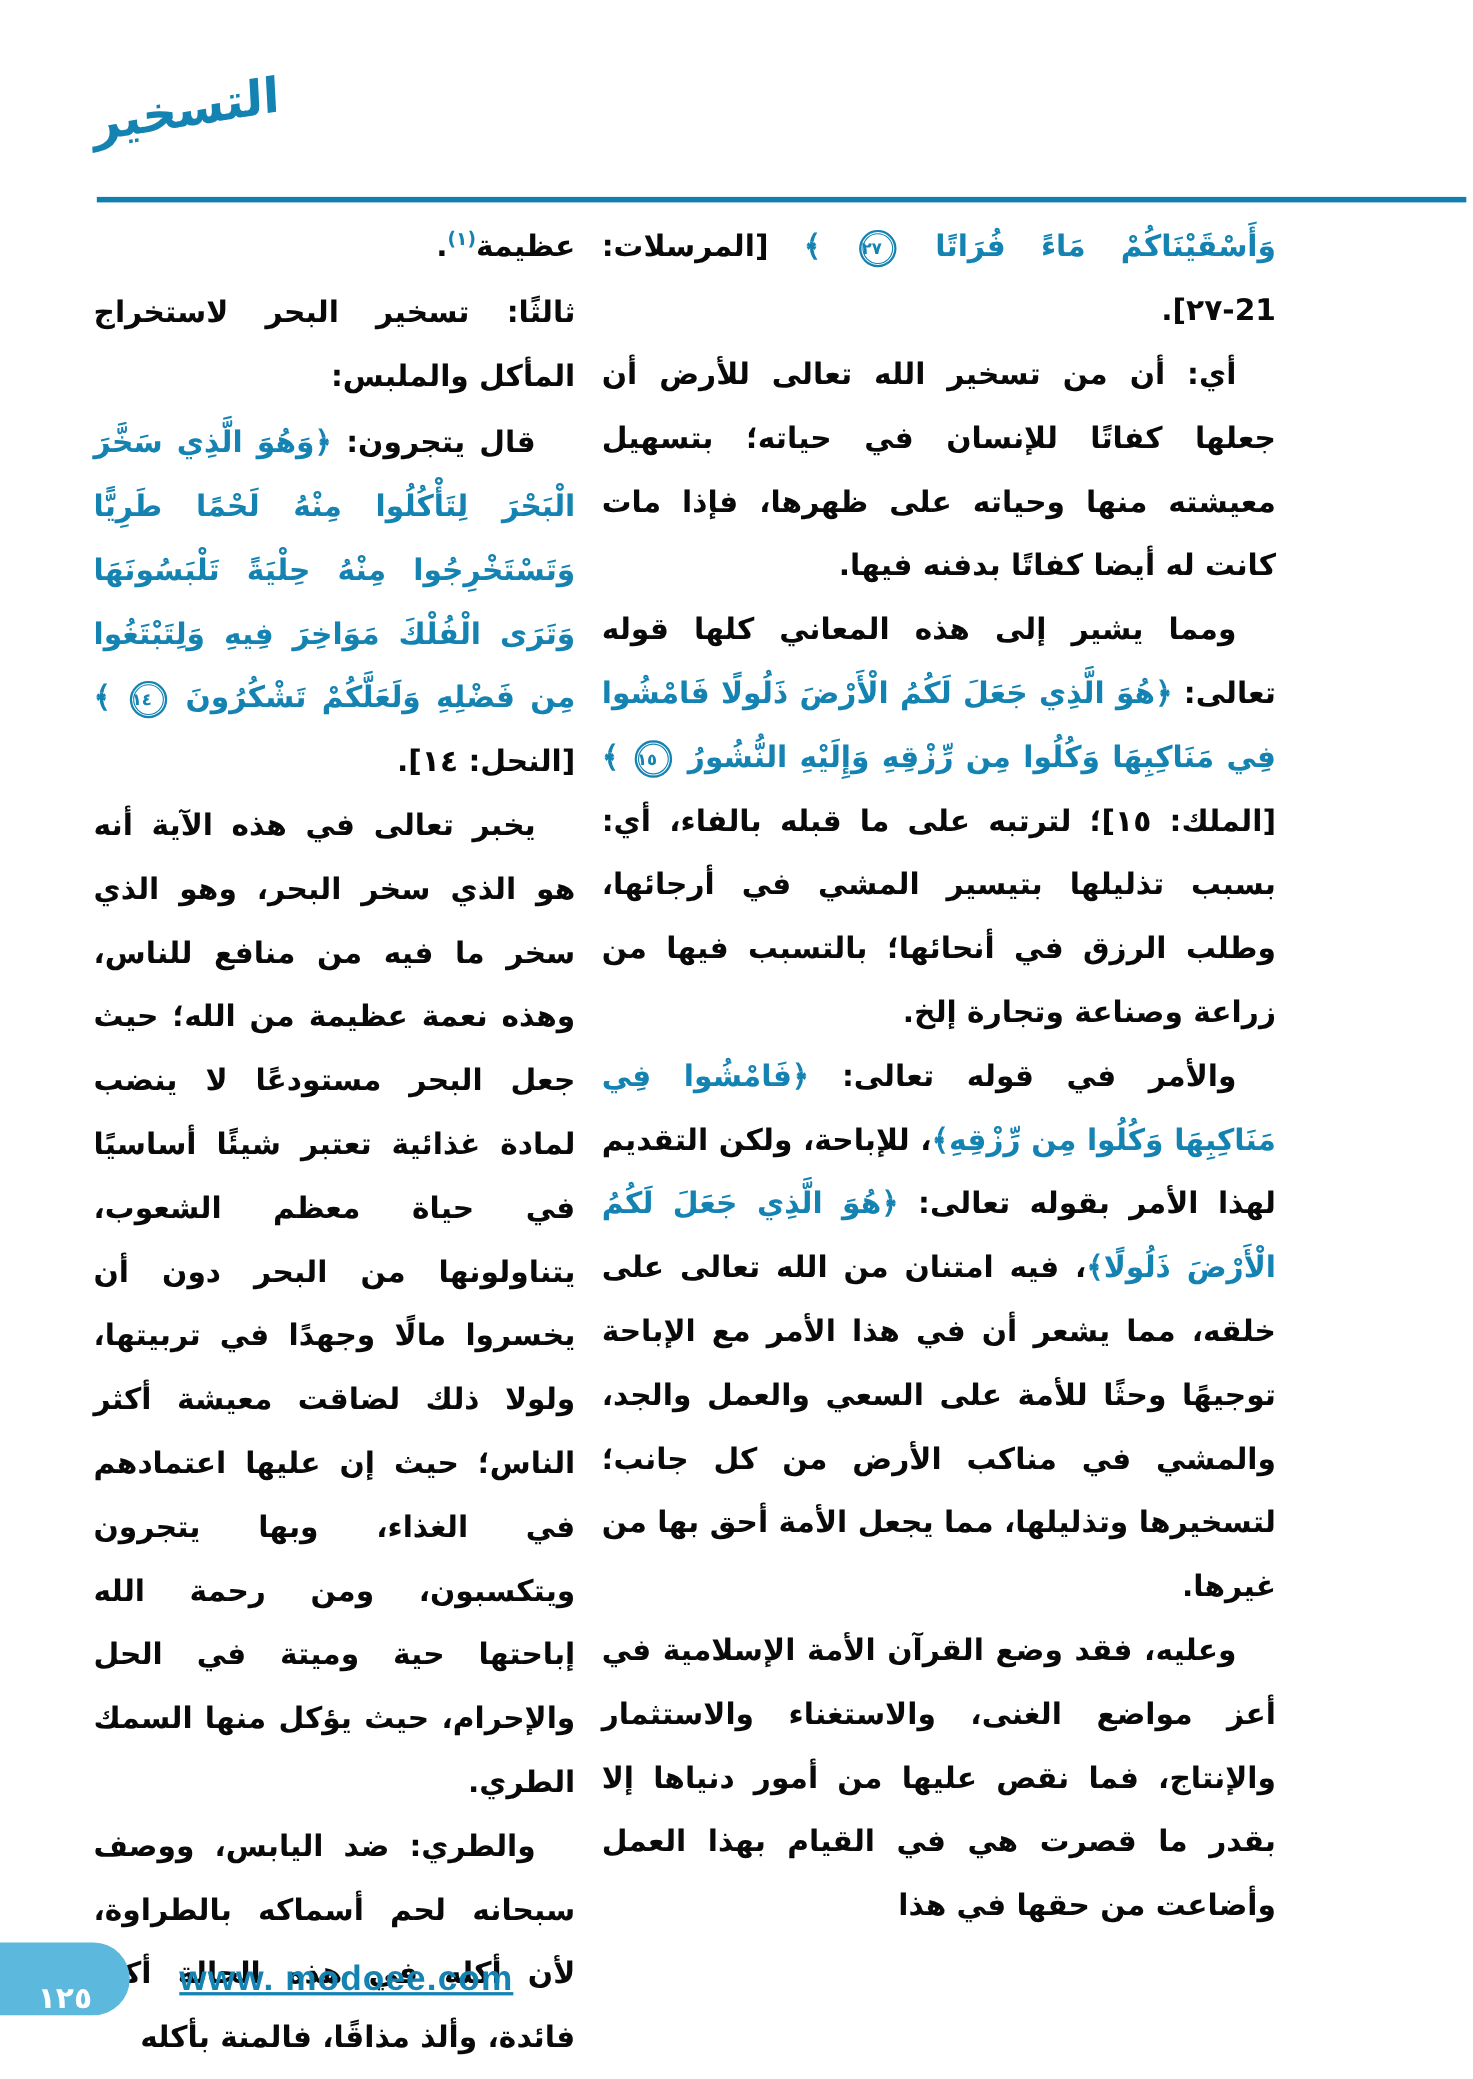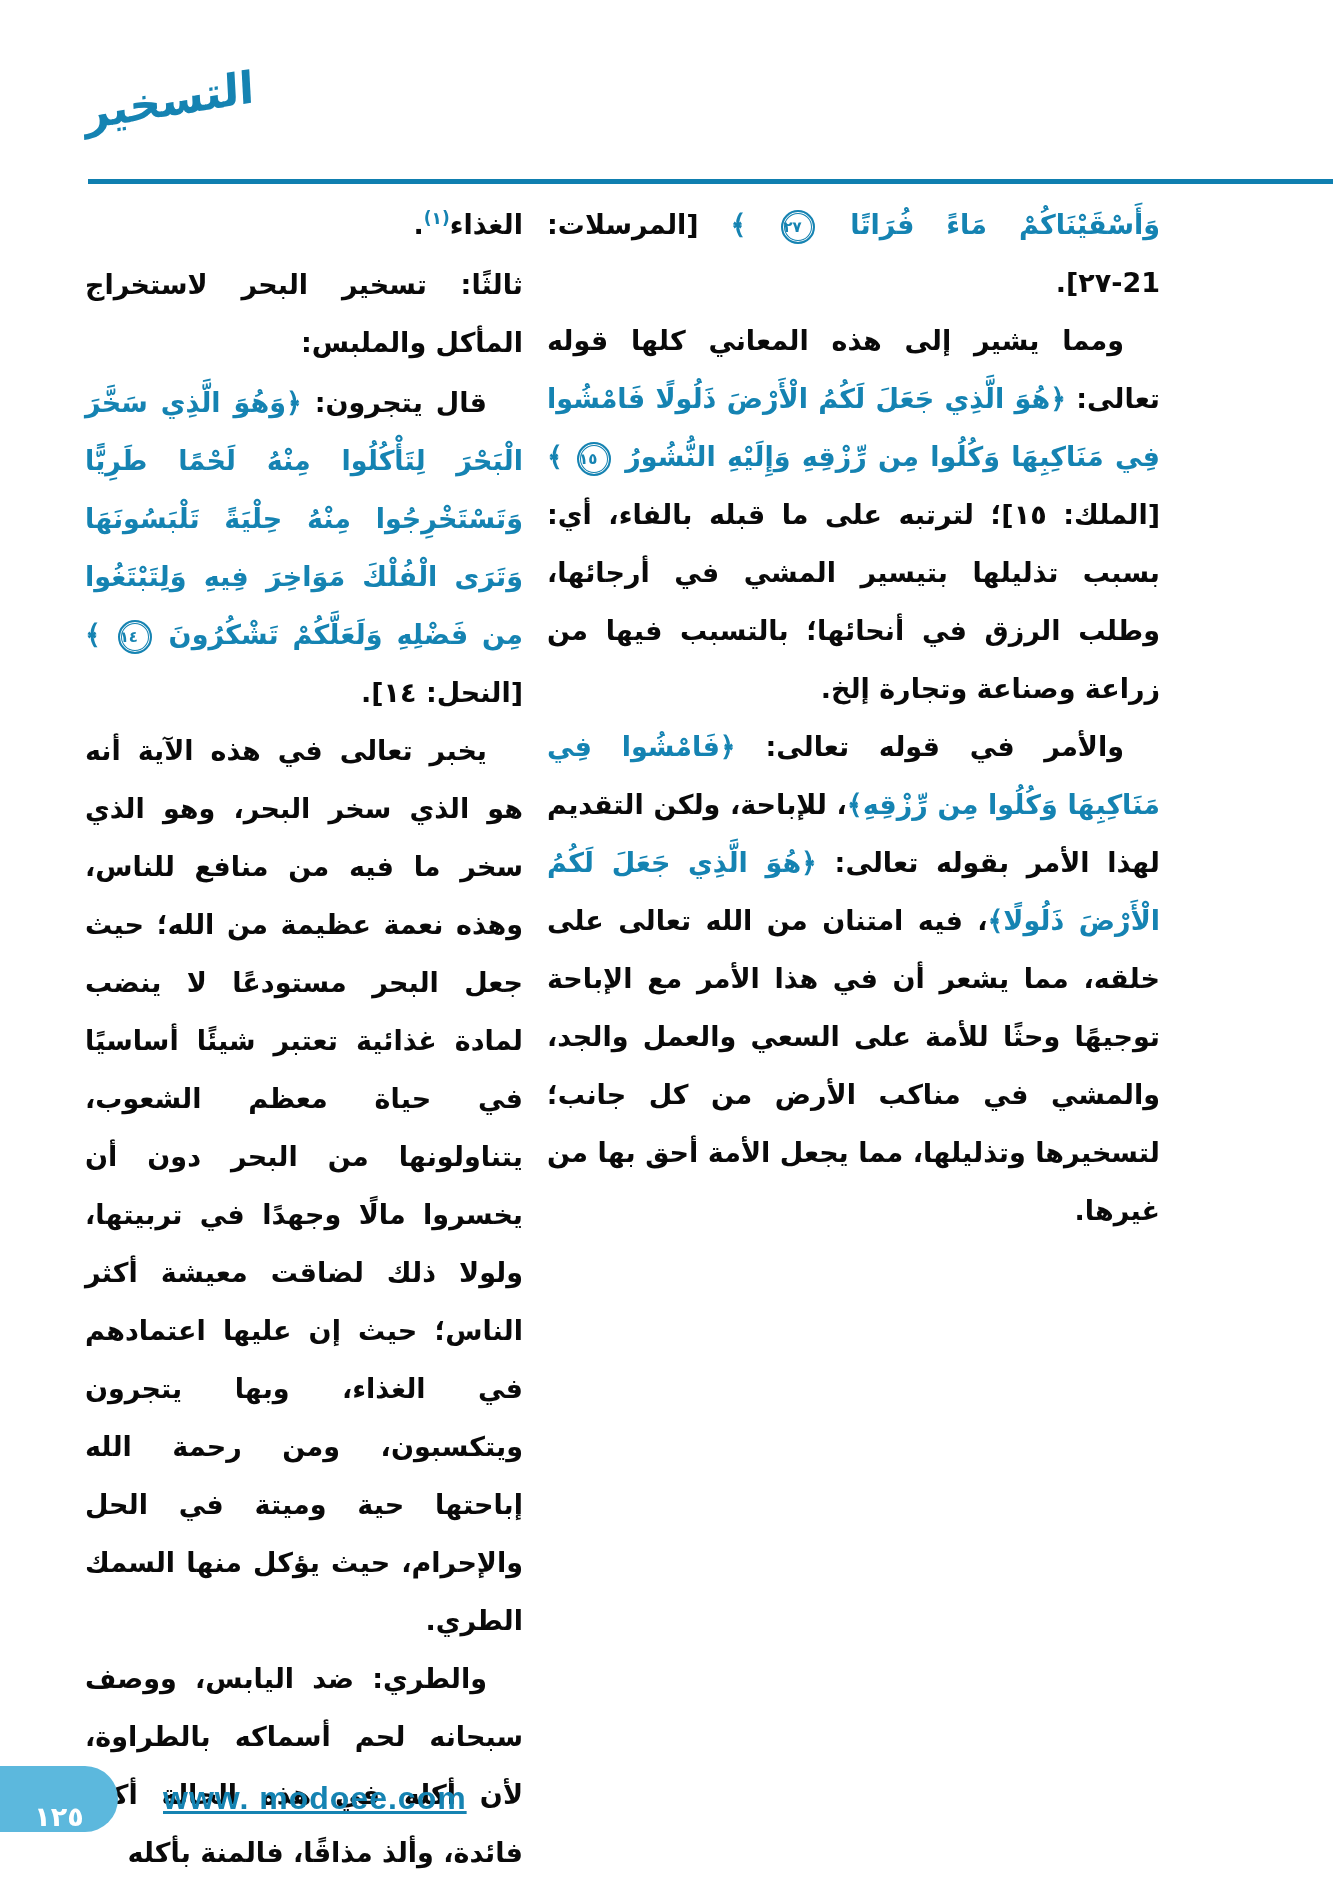--- a/index.html
+++ b/index.html
@@ -91,27 +91,29 @@
 </head>
 <body>
 
 <div class="running-head">التسخير</div>
 <div class="head-rule"></div>
 
 <div class="columns">
   <div class="col col-right">
     <div id="col-right-paras">
         <p class="p-cont"><span class="run-q">وَأَسْقَيْنَاكُمْ مَاءً فُرَاتًا </span><span class="aya">٢٧</span><span class="run-q"> ﴾ </span><span class="run-t">[المرسلات: 21-٢٧].</span></p>
+        <p class="p-body"><span class="run-t">أي: أن من تسخير الله تعالى للأرض أن جعلها كفاتًا للإنسان في حياته؛ بتسهيل معيشته منها وحياته على ظهرها، فإذا مات كانت له أيضا كفاتًا بدفنه فيها.</span></p>
         <p class="p-body"><span class="run-t">ومما يشير إلى هذه المعاني كلها قوله تعالى: </span><span class="run-q">﴿هُوَ الَّذِي جَعَلَ لَكُمُ الْأَرْضَ ذَلُولًا فَامْشُوا فِي مَنَاكِبِهَا وَكُلُوا مِن رِّزْقِهِ وَإِلَيْهِ النُّشُورُ </span><span class="aya">١٥</span><span class="run-q"> ﴾ </span><span class="run-t">[الملك: ١٥]؛ لترتبه على ما قبله بالفاء، أي: بسبب تذليلها بتيسير المشي في أرجائها، وطلب الرزق في أنحائها؛ بالتسبب فيها من زراعة وصناعة وتجارة إلخ.</span></p>
         <p class="p-body"><span class="run-t">والأمر في قوله تعالى: </span><span class="run-q">﴿فَامْشُوا فِي مَنَاكِبِهَا وَكُلُوا مِن رِّزْقِهِ﴾</span><span class="run-t">، للإباحة، ولكن التقديم لهذا الأمر بقوله تعالى: </span><span class="run-q">﴿هُوَ الَّذِي جَعَلَ لَكُمُ الْأَرْضَ ذَلُولًا﴾</span><span class="run-t">، فيه امتنان من الله تعالى على خلقه، مما يشعر أن في هذا الأمر مع الإباحة توجيهًا وحثًا للأمة على السعي والعمل والجد، والمشي في مناكب الأرض من كل جانب؛ لتسخيرها وتذليلها، مما يجعل الأمة أحق بها من غيرها.</span></p>
+        <p class="p-body"><span class="run-t">وعليه، فقد وضع القرآن الأمة الإسلامية في أعز مواضع الغنى، والاستغناء والاستثمار والإنتاج، فما نقص عليها من أمور دنياها إلا بقدر ما قصرت هي في القيام بهذا العمل وأضاعت من حقها في هذا</span></p>
       </div>
   </div>
   <div class="col col-left">
     <div id="col-left-paras">
-        <p class="p-cont"><span class="run-t">الغذاء</span><span class="fn-sup">(١)</span><span class="run-t">.</span></p>
+        <p class="p-cont"><span class="run-t">عظيمة</span><span class="fn-sup">(١)</span><span class="run-t">.</span></p>
         <p class="p-heading"><span class="run-t">ثالثًا: تسخير البحر لاستخراج المأكل والملبس:</span></p>
         <p class="p-body"><span class="run-t">قال يتجرون: </span><span class="run-q">﴿وَهُوَ الَّذِي سَخَّرَ الْبَحْرَ لِتَأْكُلُوا مِنْهُ لَحْمًا طَرِيًّا وَتَسْتَخْرِجُوا مِنْهُ حِلْيَةً تَلْبَسُونَهَا وَتَرَى الْفُلْكَ مَوَاخِرَ فِيهِ وَلِتَبْتَغُوا مِن فَضْلِهِ وَلَعَلَّكُمْ تَشْكُرُونَ </span><span class="aya">١٤</span><span class="run-q"> ﴾ </span><span class="run-t">[النحل: ١٤].</span></p>
         <p class="p-body"><span class="run-t">يخبر تعالى في هذه الآية أنه هو الذي سخر البحر، وهو الذي سخر ما فيه من منافع للناس، وهذه نعمة عظيمة من الله؛ حيث جعل البحر مستودعًا لا ينضب لمادة غذائية تعتبر شيئًا أساسيًا في حياة معظم الشعوب، يتناولونها من البحر دون أن يخسروا مالًا وجهدًا في تربيتها، ولولا ذلك لضاقت معيشة أكثر الناس؛ حيث إن عليها اعتمادهم في الغذاء، وبها يتجرون ويتكسبون، ومن رحمة الله إباحتها حية وميتة في الحل والإحرام، حيث يؤكل منها السمك الطري.</span></p>
         <p class="p-body"><span class="run-t">والطري: ضد اليابس، ووصف سبحانه لحم أسماكه بالطراوة، لأن أكله في هذه الحالة أكثر فائدة، وألذ مذاقًا، فالمنة بأكله</span></p>
       </div>
 
   </div>
 </div>
 
 <div class="page-pill">

